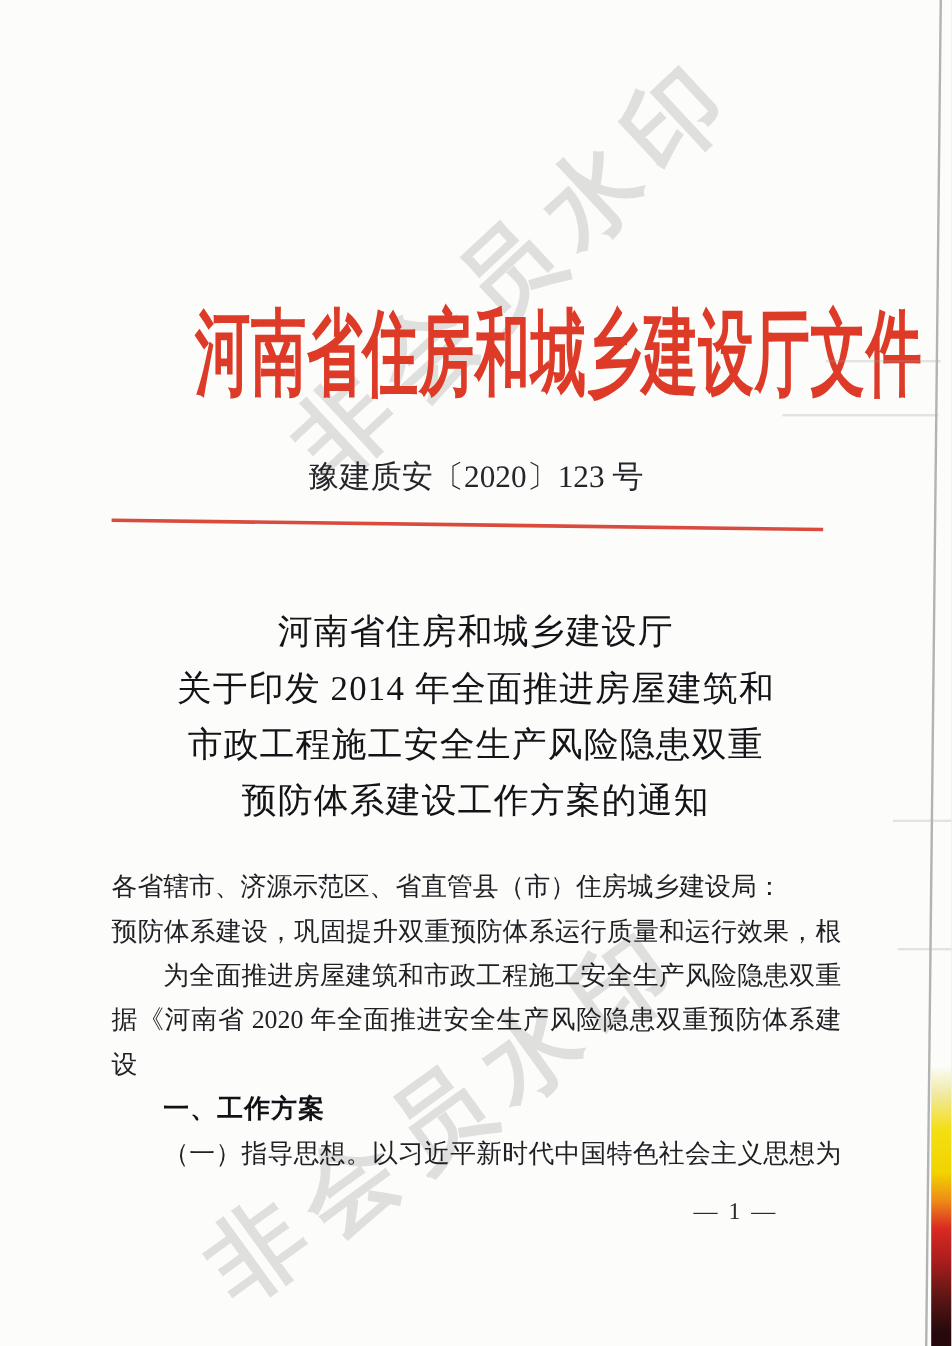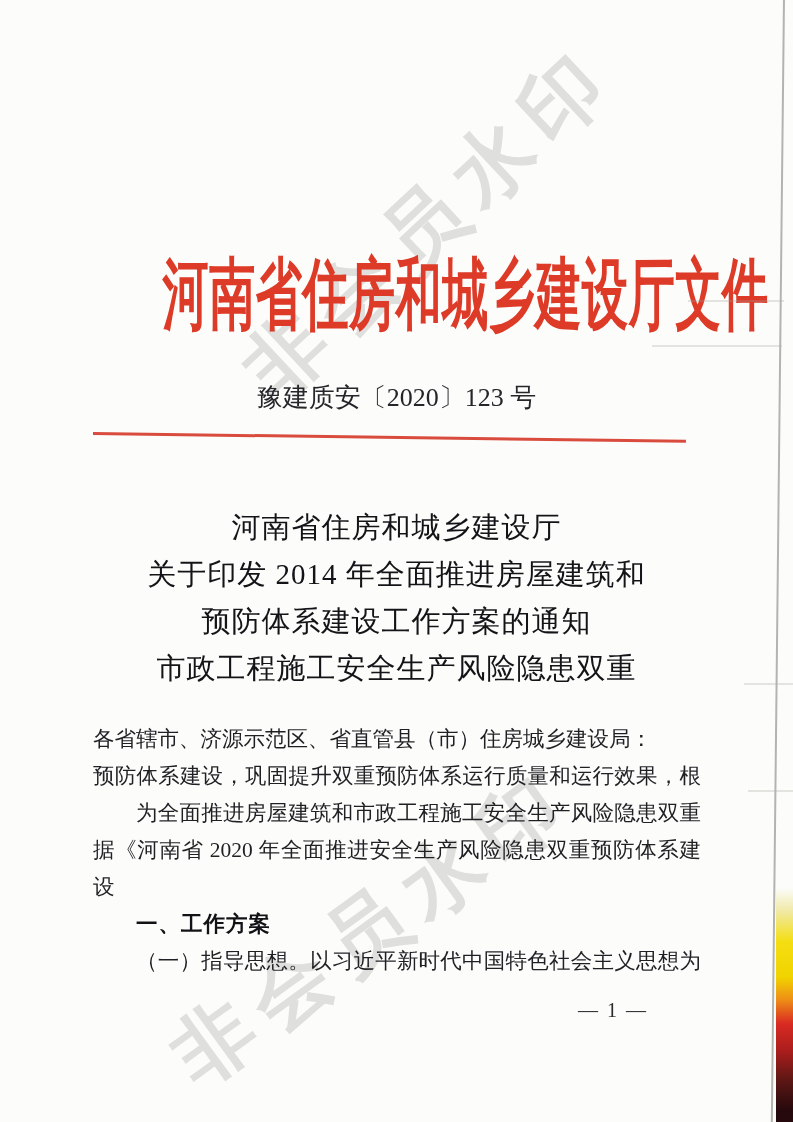--- a/index.html
+++ b/index.html
@@ -104,22 +104,22 @@
 
   <div class="masthead">河南省住房和城乡建设厅文件</div>
 
   <div class="doc-number">豫建质安〔2020〕123 号</div>
 
   <div class="red-rule"></div>
 
   <div class="notice-title">
     <div class="t-line">河南省住房和城乡建设厅</div>
     <div class="t-line">关于印发 2014 年全面推进房屋建筑和</div>
+    <div class="t-line">市政工程施工安全生产风险隐患双重</div>
     <div class="t-line">预防体系建设工作方案的通知</div>
-    <div class="t-line">市政工程施工安全生产风险隐患双重</div>
   </div>
 
   <div class="body-col">
     <div class="line">各省辖市、济源示范区、省直管县（市）住房城乡建设局：</div>
     <div class="line fill">预防体系建设，巩固提升双重预防体系运行质量和运行效果，根</div>
     <div class="line indent fill">为全面推进房屋建筑和市政工程施工安全生产风险隐患双重</div>
     <div class="line fill">据《河南省 2020 年全面推进安全生产风险隐患双重预防体系建设</div>
     <div class="line indent sect">一、工作方案</div>
     <div class="line indent fill">（一）指导思想。以习近平新时代中国特色社会主义思想为</div>
   </div>

